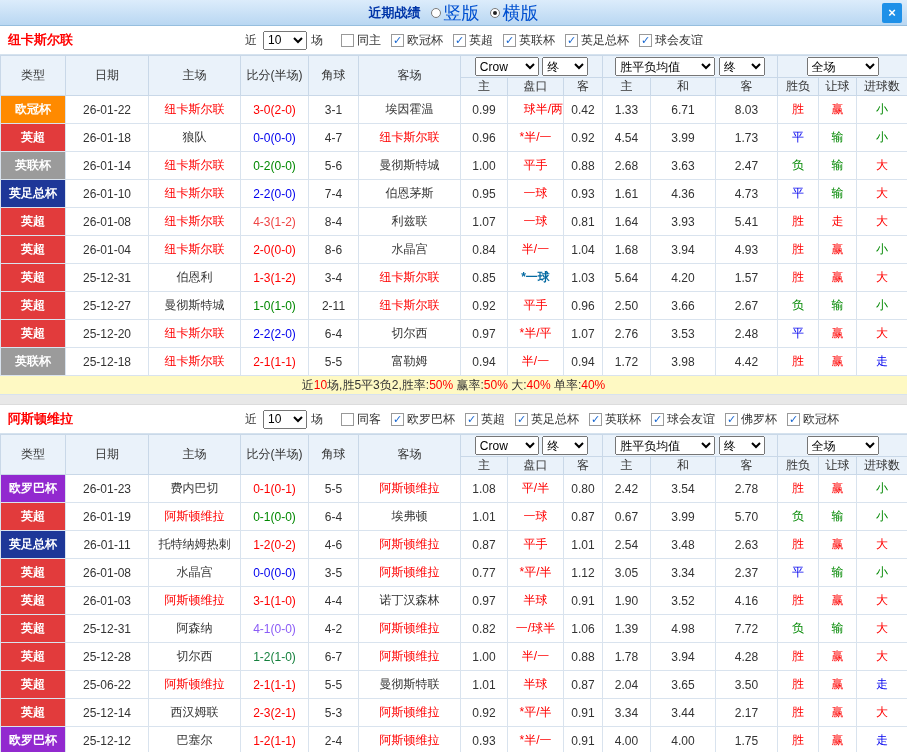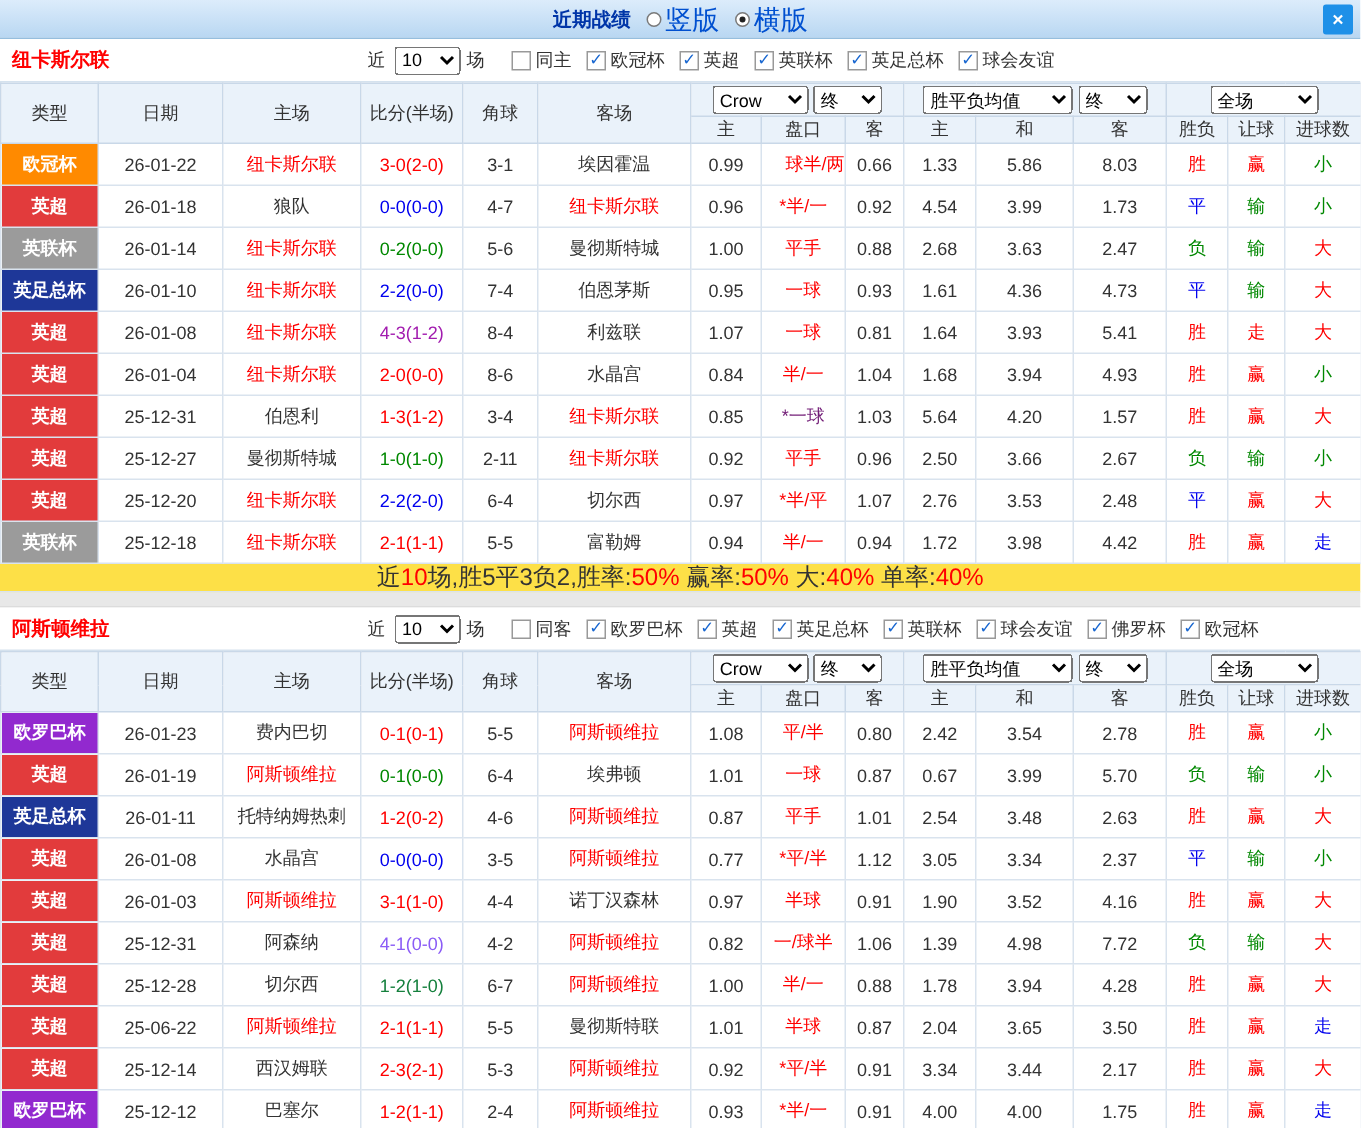--- a/index.html
+++ b/index.html
@@ -67,21 +67,21 @@
   .stats-table tbody tr { height: 28px; }
   .type-cell { color: #fff; font-weight: bold; }
   .sel-sm { height: 19px; font-size: 12px; vertical-align: middle; }
   .w-company { width: 64px; }
   .w-time { width: 46px; }
   .w-avg { width: 100px; }
   .w-scope { width: 72px; }
   
   .summary {
     height: 19px; line-height: 19px; text-align: center;
-    font-size: 16px; color: #333; background: #fde047;
+    font-size: 12px; color: #333; background: #fef9c3;
     border-bottom: 1px solid #d8e2ee;
   }
   .section-gap { height: 10px; background: #e8e8e8; border-bottom: 1px solid #dcdcdc; }
 </style>
 </head>
 <body>
 
 <div class="topbar">
   <span class="tb-title">近期战绩</span>
   <span><label class="radio">
@@ -182,23 +182,23 @@
     <tbody>
         <tr>
           <td class="type-cell" style="color: rgb(255, 255, 255); background: rgb(255, 138, 0);">欧冠杯</td>
           <td>26-01-22</td>
           <td style="color: rgb(255, 0, 0);">纽卡斯尔联</td>
           <td style="color: rgb(255, 0, 0);">3-0(2-0)</td>
           <td>3-1</td>
           <td>埃因霍温</td>
           <td>0.99</td>
           <td style="color: rgb(255, 0, 0); text-align: right;">球半/两</td>
-          <td>0.66</td>
+          <td>0.42</td>
           <td>1.33</td>
-          <td>5.86</td>
+          <td>6.71</td>
           <td>8.03</td>
           <td style="color: rgb(255, 0, 0);">胜</td>
           <td style="color: rgb(255, 0, 0);">赢</td>
           <td style="color: rgb(0, 136, 0);">小</td>
         </tr>
         <tr>
           <td class="type-cell" style="color: rgb(255, 255, 255); background: rgb(226, 59, 60);">英超</td>
           <td>26-01-18</td>
           <td>狼队</td>
           <td style="color: rgb(0, 0, 238);">0-0(0-0)</td>
@@ -245,21 +245,21 @@
           <td>4.36</td>
           <td>4.73</td>
           <td style="color: rgb(0, 0, 238);">平</td>
           <td style="color: rgb(0, 136, 0);">输</td>
           <td style="color: rgb(255, 0, 0);">大</td>
         </tr>
         <tr>
           <td class="type-cell" style="color: rgb(255, 255, 255); background: rgb(226, 59, 60);">英超</td>
           <td>26-01-08</td>
           <td style="color: rgb(255, 0, 0);">纽卡斯尔联</td>
-          <td style="color: #a21caf;">4-3(1-2)</td>
+          <td style="color: #ef4444;">4-3(1-2)</td>
           <td>8-4</td>
           <td>利兹联</td>
           <td>1.07</td>
           <td style="color: rgb(255, 0, 0);">一球</td>
           <td>0.81</td>
           <td>1.64</td>
           <td>3.93</td>
           <td>5.41</td>
           <td style="color: rgb(255, 0, 0);">胜</td>
           <td style="color: rgb(255, 0, 0);">走</td>
@@ -283,21 +283,21 @@
           <td style="color: rgb(0, 136, 0);">小</td>
         </tr>
         <tr>
           <td class="type-cell" style="color: rgb(255, 255, 255); background: rgb(226, 59, 60);">英超</td>
           <td>25-12-31</td>
           <td>伯恩利</td>
           <td style="color: rgb(255, 0, 0);">1-3(1-2)</td>
           <td>3-4</td>
           <td style="color: rgb(255, 0, 0);">纽卡斯尔联</td>
           <td>0.85</td>
-          <td style="color: #701a75;">*一球</td>
+          <td style="color: #0369a1; font-weight: bold;">*一球</td>
           <td>1.03</td>
           <td>5.64</td>
           <td>4.20</td>
           <td>1.57</td>
           <td style="color: rgb(255, 0, 0);">胜</td>
           <td style="color: rgb(255, 0, 0);">赢</td>
           <td style="color: rgb(255, 0, 0);">大</td>
         </tr>
         <tr>
           <td class="type-cell" style="color: rgb(255, 255, 255); background: rgb(226, 59, 60);">英超</td>

